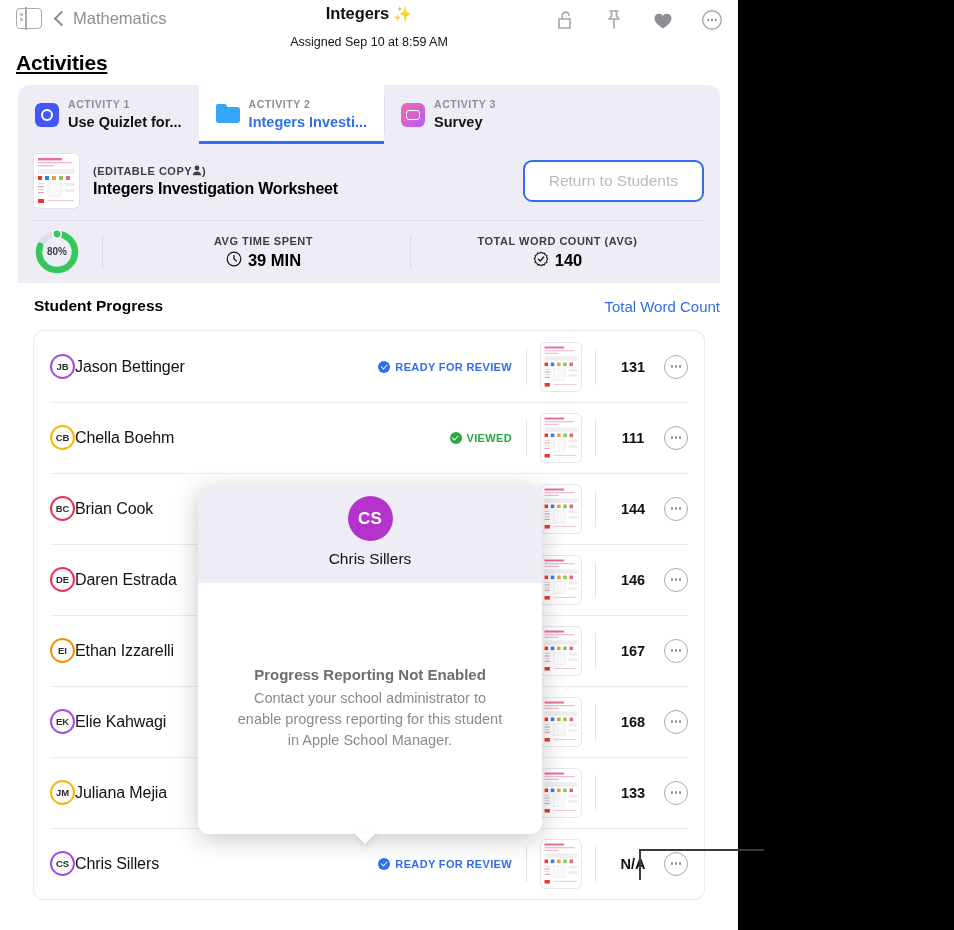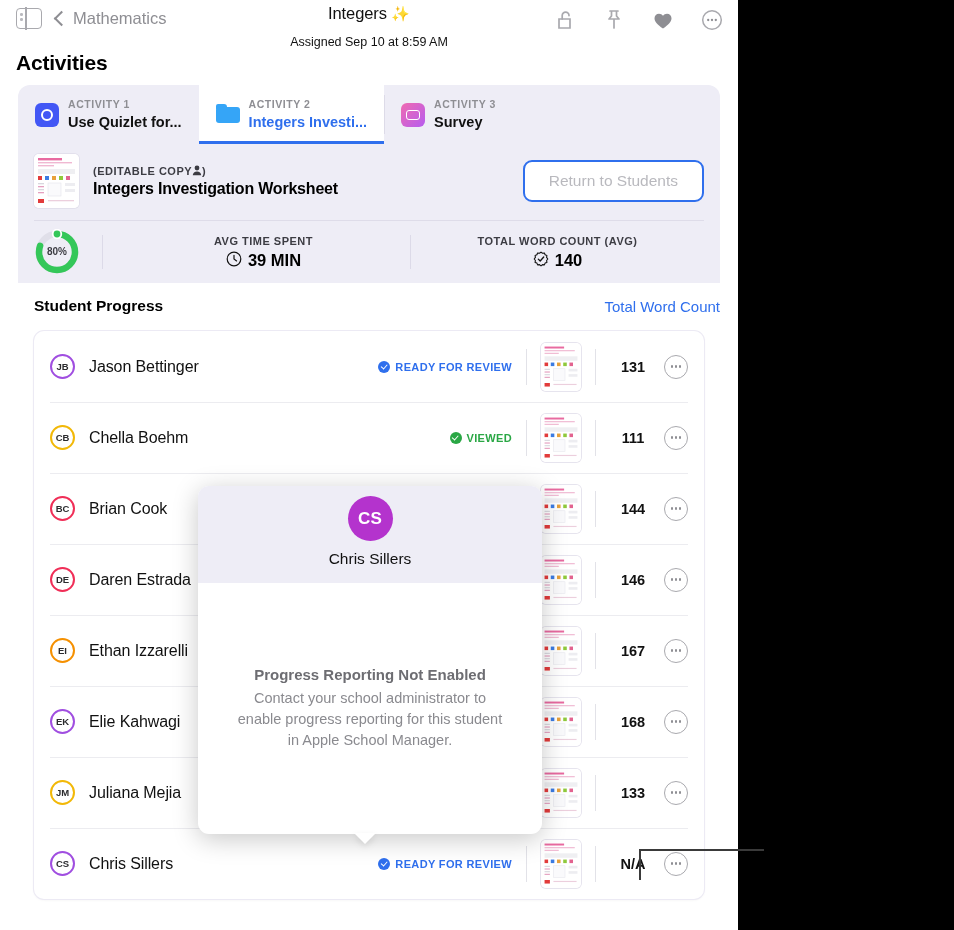--- a/index.html
+++ b/index.html
@@ -22,29 +22,29 @@
     position:relative;height:46px;background:#ffffff;
   }
   .tb-left{position:absolute;left:16px;top:8px;display:flex;align-items:center;gap:14px;}
   .sidebar-toggle{width:26px;height:21px;border:1.7px solid #a9a9ae;border-radius:4px;position:relative;box-sizing:border-box;}
   .sidebar-toggle:before{content:"";position:absolute;left:8px;top:-1.7px;bottom:-1.7px;width:1.7px;background:#a9a9ae;}
   .sidebar-toggle:after{content:"";position:absolute;left:3px;top:4px;width:2.5px;height:2.5px;border-radius:50%;background:#b9b9be;box-shadow:0 5px 0 #b9b9be;}
   .back-link{display:flex;align-items:center;gap:5px;color:#8e8e93;font-size:16.5px;}
   .chev{display:inline-block;width:9px;height:9px;border-left:2.2px solid #8e8e93;border-bottom:2.2px solid #8e8e93;transform:rotate(45deg);margin-right:1px;}
 
   .tb-center{position:absolute;left:0;right:0;top:4px;text-align:center;pointer-events:none;}
-  .doc-title{font-size:16.5px;font-weight:normal;color:#111;letter-spacing:-0.1px;}
+  .doc-title{font-size:16.5px;font-weight:bold;color:#111;letter-spacing:-0.1px;}
   .sparkle{color:#ffc934;font-size:15px;}
   .doc-sub{font-size:12.5px;color:#111;margin-top:12px;}
 
   .tb-right{position:absolute;right:14px;top:8px;display:flex;align-items:center;gap:25px;}
   .ic{width:24px;height:24px;position:relative;}
 
   
-  .page-title{font-size:21px;font-weight:bold;color:#000;padding:5px 0 10px 16px;letter-spacing:-0.2px;}
+  .page-title{font-size:21px;font-weight:bold;color:#000;padding:5px 0 10px 16px;letter-spacing:-0.2px;text-decoration:underline;}
 
   
   .act-card{
     margin:0 18px;background:#eeedf6;border-radius:12px 12px 0 0;
     display:flex;height:59px;overflow:hidden;
   }
   .act-tab{display:flex;align-items:center;gap:9px;padding:12px 17px;position:relative;box-sizing:border-box;}
   .act-tab.sel{background:#ffffff;}
   .act-tab.sel:after{content:"";position:absolute;left:0;right:0;bottom:0;height:3px;background:#2f6fed;}
   .act-tab + .act-tab:before{content:"";position:absolute;left:0;top:10px;bottom:10px;width:1px;background:#dddbe8;}
@@ -90,21 +90,21 @@
   
   .sp-head{display:flex;align-items:center;justify-content:space-between;padding:14px 18px 16px 34px;}
   .sp-title{font-size:15.5px;font-weight:bold;color:#000;}
   .sp-link{font-size:15px;color:#2f6fed;}
 
   
   .list{margin:0 34px 0 34px;background:#fff;border-radius:10px;box-shadow:0 0 0 1px #eceaf4, 0 1px 3px rgba(0,0,0,.06);}
   .row{display:flex;align-items:center;height:71px;padding:0 16px;position:relative;}
   .row + .row:before{content:"";position:absolute;left:16px;right:16px;top:0;height:1px;background:#ececf0;}
   .av{width:25px;height:25px;border-radius:50%;border:2px solid #000;display:flex;align-items:center;justify-content:center;font-size:9.5px;font-weight:bold;color:#2b2b2e;flex:none;box-sizing:border-box;}
-  .sname{margin-left:14px;font-size:16px;color:#111;flex:1;letter-spacing:-0.1px;}
+  .sname{font-size:16px;color:#111;flex:1;letter-spacing:-0.1px;}
   .badge{font-size:11px;font-weight:bold;letter-spacing:.35px;display:flex;align-items:center;gap:5px;white-space:nowrap;}
   .badge.review{color:#2f6fed;}
   .badge.viewed{color:#2aa745;}
   .bdot{width:12px;height:12px;border-radius:50%;flex:none;position:relative;}
   .bdot.review{background:#2f6fed;}
   .bdot.viewed{background:#2aa745;}
   .bdot:after{content:"";position:absolute;left:3.3px;top:2.7px;width:3.2px;height:5.4px;border:solid #fff;border-width:0 1.6px 1.6px 0;transform:rotate(42deg);}
   .rdiv{width:1px;height:36px;background:#e2e2e8;margin:0 14px;}
   .rthumb{width:40px;height:48px;border-radius:5px;background:#fff;box-shadow:0 0 0 1px #e6e4ee;overflow:hidden;position:relative;flex:none;}
   .wc{width:46px;text-align:center;font-size:14.5px;font-weight:bold;color:#111;}

